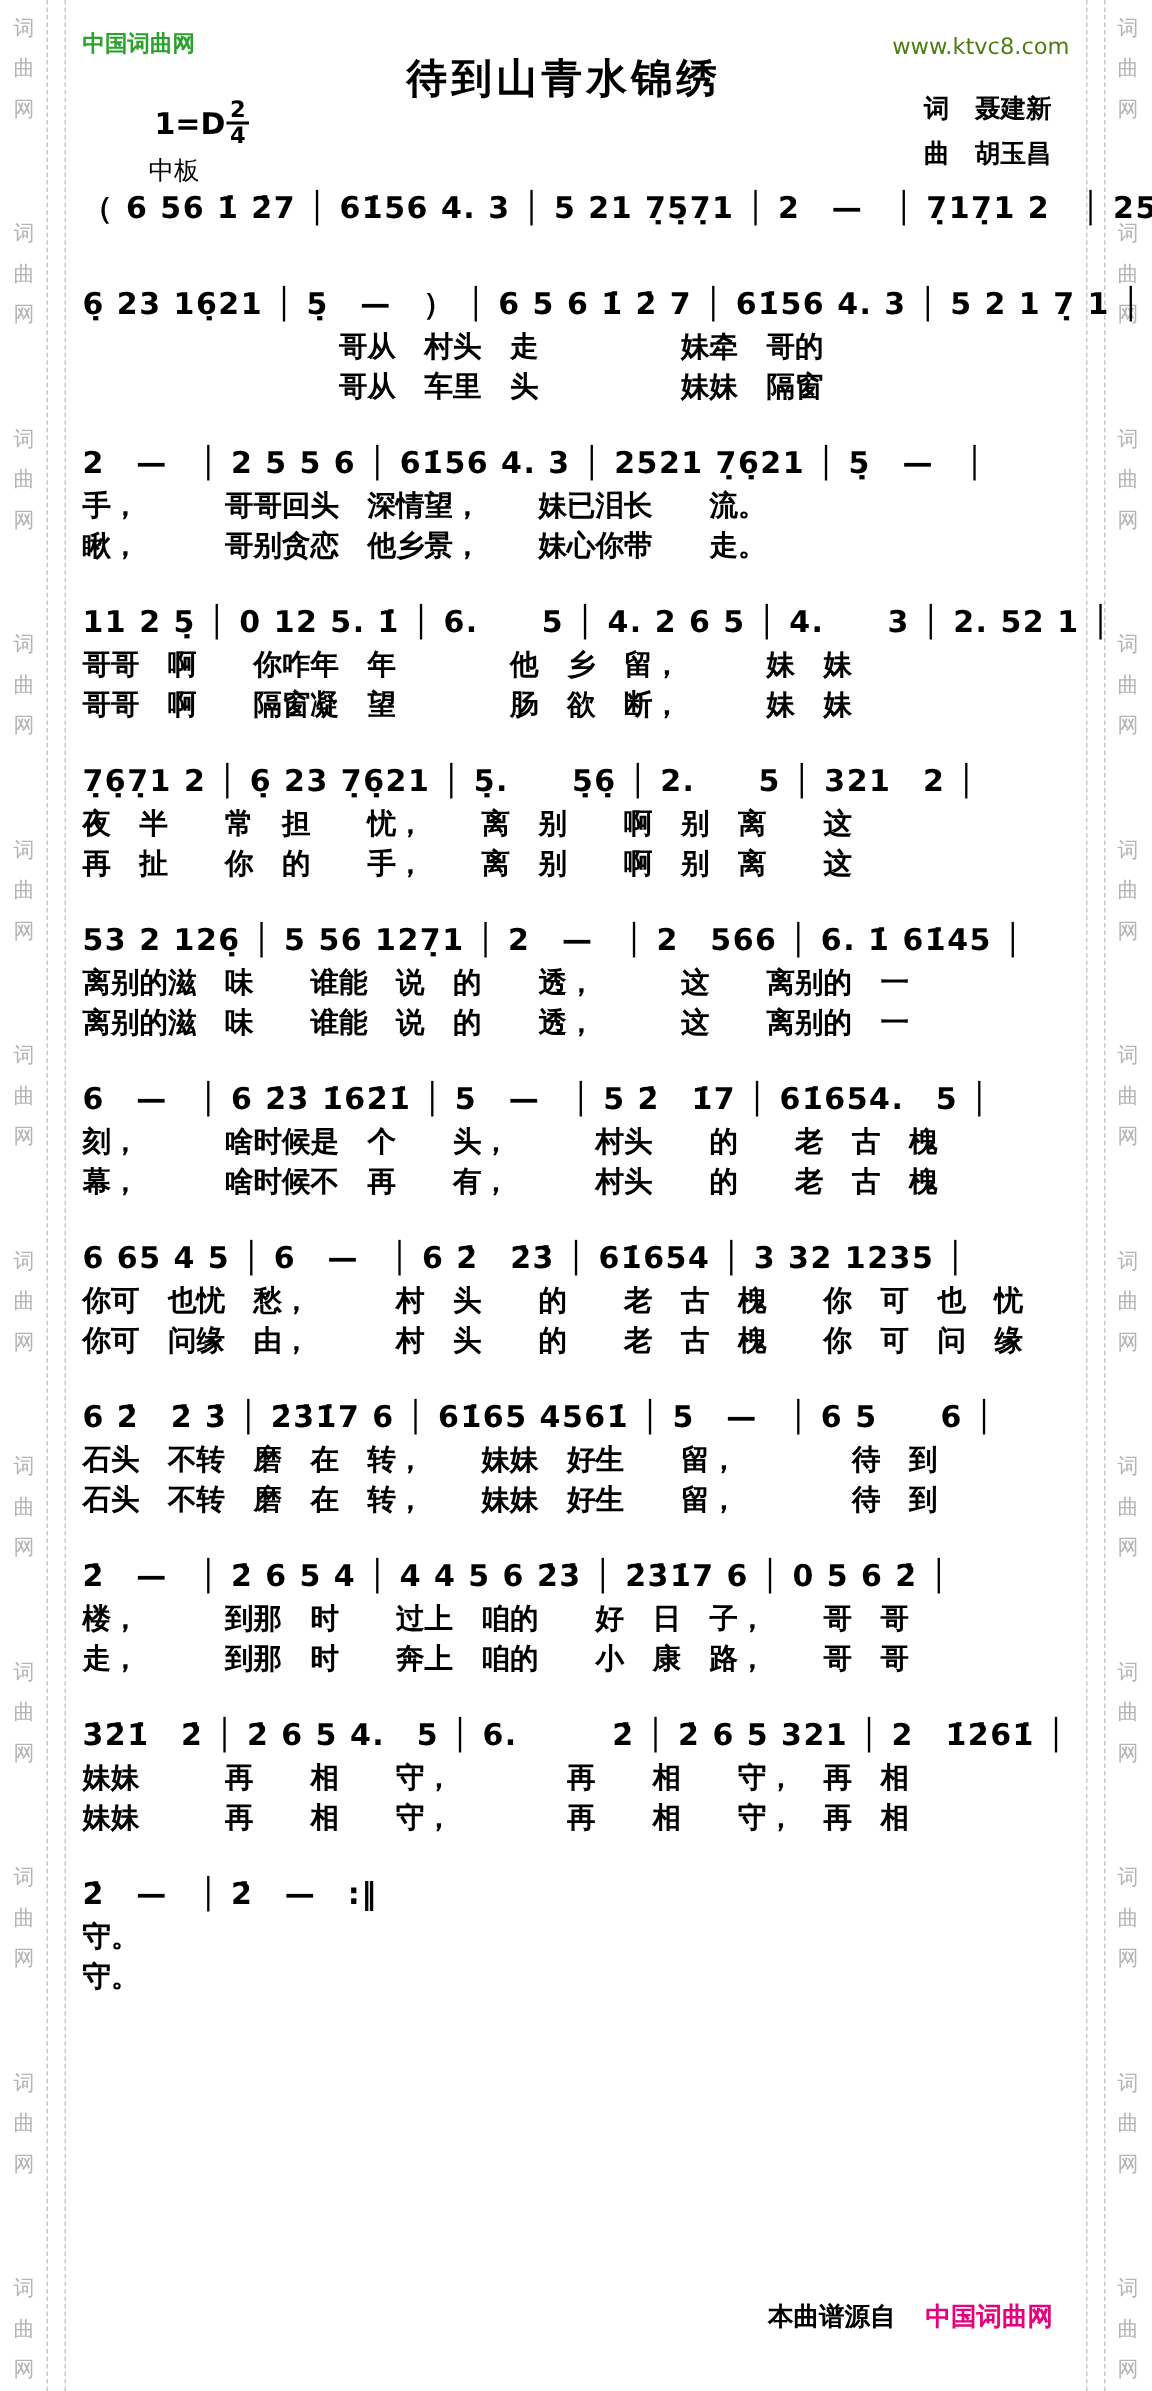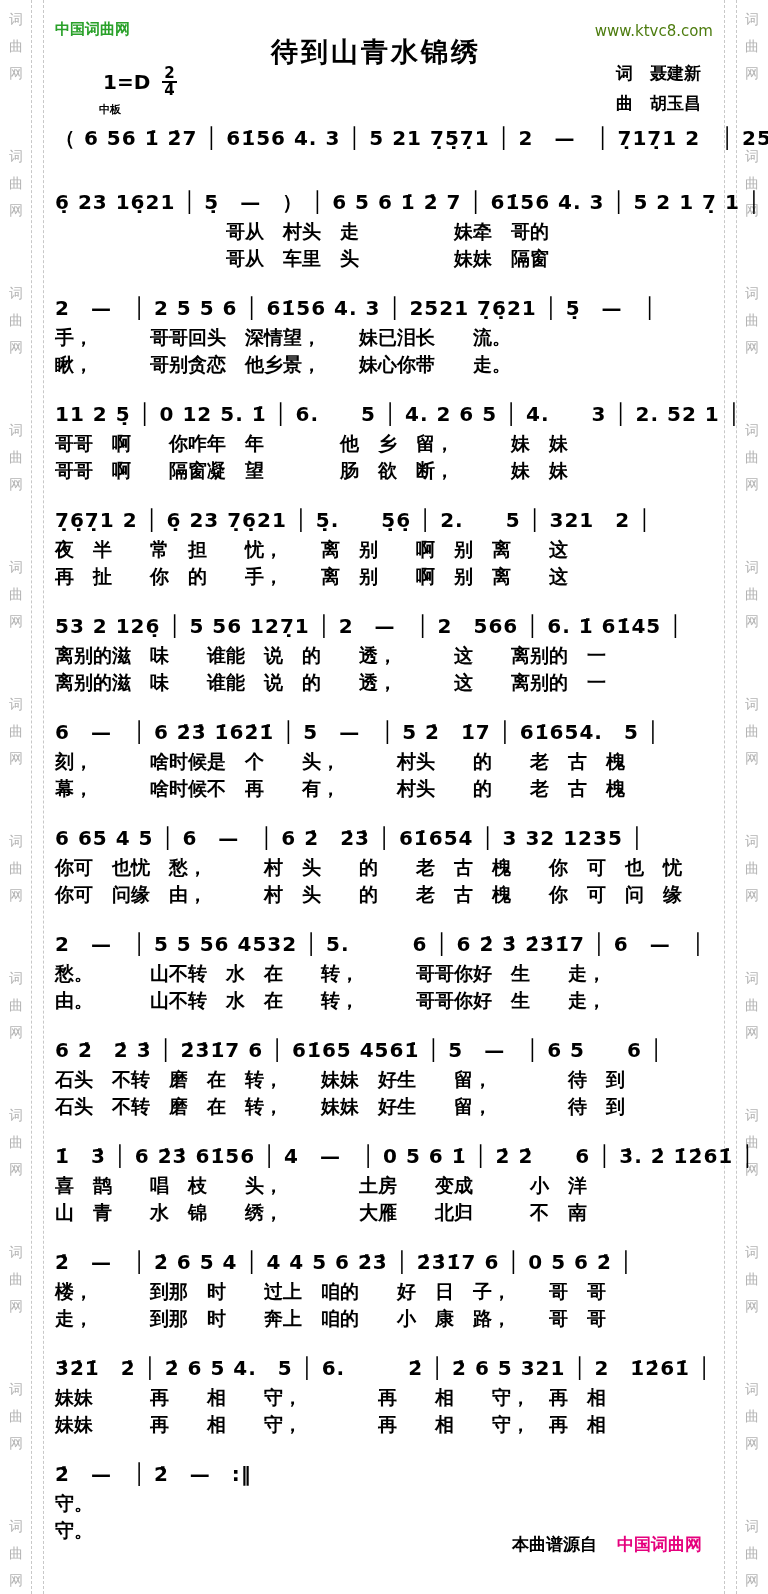--- a/index.html
+++ b/index.html
@@ -9,25 +9,25 @@
   .wm-col{position:absolute;top:6px;width:24px;color:#b4b4b4;font-size:14px;text-align:center;}
   .wm-col.left{left:4px;} .wm-col.right{right:4px;}
   .wm-group{margin-bottom:56px;line-height:27px;}
   .dash{position:absolute;top:0;height:1594px;width:0;border-left:1px dashed #c8c8c8;}
   .dash.l1{left:31px;} .dash.l2{left:43px;} .dash.r1{right:31px;} .dash.r2{right:43px;}
   
   .content{position:absolute;left:55px;top:0;width:658px;}
   .brand{position:absolute;left:0;top:20px;color:#2aa12a;font-size:15px;font-weight:bold;}
   .siteurl{position:absolute;right:0;top:22px;color:#4d7c0f;font-size:15px;}
   .title{position:absolute;left:0;right:16px;top:34px;text-align:center;font-size:27px;font-weight:bold;letter-spacing:3px;}
-  .keysig{position:absolute;left:48px;top:66px;font-size:20px;font-weight:bold;display:flex;align-items:center;gap:12px;}
+  .keysig{position:absolute;left:48px;top:66px;font-size:20px;font-weight:bold;display:flex;align-items:center;gap:1px;}
   .frac{display:inline-block;text-align:center;font-size:15px;line-height:15px;font-weight:bold;}
   .frac .num{display:block;border-bottom:2px solid #000;padding:0 2px;}
   .frac .den{display:block;padding:0 2px;}
-  .tempo{position:absolute;left:44px;top:102px;font-size:11px;font-weight:bold;}
+  .tempo{position:absolute;left:44px;top:102px;font-size:17px;font-weight:normal;}
   .credit{position:absolute;right:12px;top:58px;text-align:right;font-size:17px;font-weight:bold;line-height:30px;}
   
   .score{position:absolute;left:0;top:122px;width:658px;}
   .system{margin-bottom:20px;}
   .system.intro{margin-bottom:32px;}
   .notes{font-weight:bold;font-size:20px;line-height:32px;letter-spacing:1px;white-space:pre;}
   .lyric{font-size:19px;line-height:27px;white-space:pre;font-weight:bold;}
   
   .footer{position:absolute;right:66px;bottom:38px;font-size:17px;font-weight:bold;}
   .footer .src{color:#000;margin-right:14px;margin-top:48px;}
@@ -220,33 +220,23 @@
           <div class="notes">6　—　│ 6 2̇3̇ 1̇62̇1̇ │ 5　—　│ 5 2̇　1̇7 │ 61̇654.　5 │</div>
           <div class="lyric">刻，　　　啥时候是　个　　头，　　　村头　　的　　老　古　槐</div>
           <div class="lyric">幕，　　　啥时候不　再　　有，　　　村头　　的　　老　古　槐</div>
         </div>
         <div class="system">
           <div class="notes">6 65 4 5 │ 6　—　│ 6 2̇　2̇3̇ │ 61̇654 │ 3 32 1235 │</div>
           <div class="lyric">你可　也忧　愁，　　　村　头　　的　　老　古　槐　　你　可　也　忧</div>
           <div class="lyric">你可　问缘　由，　　　村　头　　的　　老　古　槐　　你　可　问　缘</div>
         </div>
         <div class="system">
-          <div class="notes">2　—　│ 5 5 56 4532 │ 5.　　　6 │ 6 2̇ 3̇ 2̇3̇1̇7 │ 6　—　│</div>
-          <div class="lyric">愁。　　　山不转　水　在　　转，　　　哥哥你好　生　　走，</div>
-          <div class="lyric">由。　　　山不转　水　在　　转，　　　哥哥你好　生　　走，</div>
-        </div>
-        <div class="system">
           <div class="notes">6 2̇　2̇ 3̇ │ 2̇3̇1̇7 6 │ 61̇65 4561̇ │ 5　—　│ 6 5　　6 │</div>
           <div class="lyric">石头　不转　磨　在　转，　　妹妹　好生　　留，　　　　待　到</div>
           <div class="lyric">石头　不转　磨　在　转，　　妹妹　好生　　留，　　　　待　到</div>
-        </div>
-        <div class="system">
-          <div class="notes">1̇　3̇ │ 6 2̇3̇ 61̇56 │ 4　—　│ 0 5 6 1̇ │ 2̇ 2̇　　6 │ 3̇. 2̇ 1̇2̇61̇ │</div>
-          <div class="lyric">喜　鹊　　唱　枝　　头，　　　　土房　　变成　　　小　洋</div>
-          <div class="lyric">山　青　　水　锦　　绣，　　　　大雁　　北归　　　不　南</div>
         </div>
         <div class="system">
           <div class="notes">2̇　—　│ 2̇ 6 5 4 │ 4 4 5 6 2̇3̇ │ 2̇3̇1̇7 6 │ 0 5 6 2̇ │</div>
           <div class="lyric">楼，　　　到那　时　　过上　咱的　　好　日　子，　　哥　哥</div>
           <div class="lyric">走，　　　到那　时　　奔上　咱的　　小　康　路，　　哥　哥</div>
         </div>
         <div class="system">
           <div class="notes">3̇2̇1̇　2̇ │ 2̇ 6 5 4.　5 │ 6.　　　2̇ │ 2̇ 6 5 321 │ 2　1̇2̇61̇ │</div>
           <div class="lyric">妹妹　　　再　　相　　守，　　　　再　　相　　守，　再　相</div>
           <div class="lyric">妹妹　　　再　　相　　守，　　　　再　　相　　守，　再　相</div>

